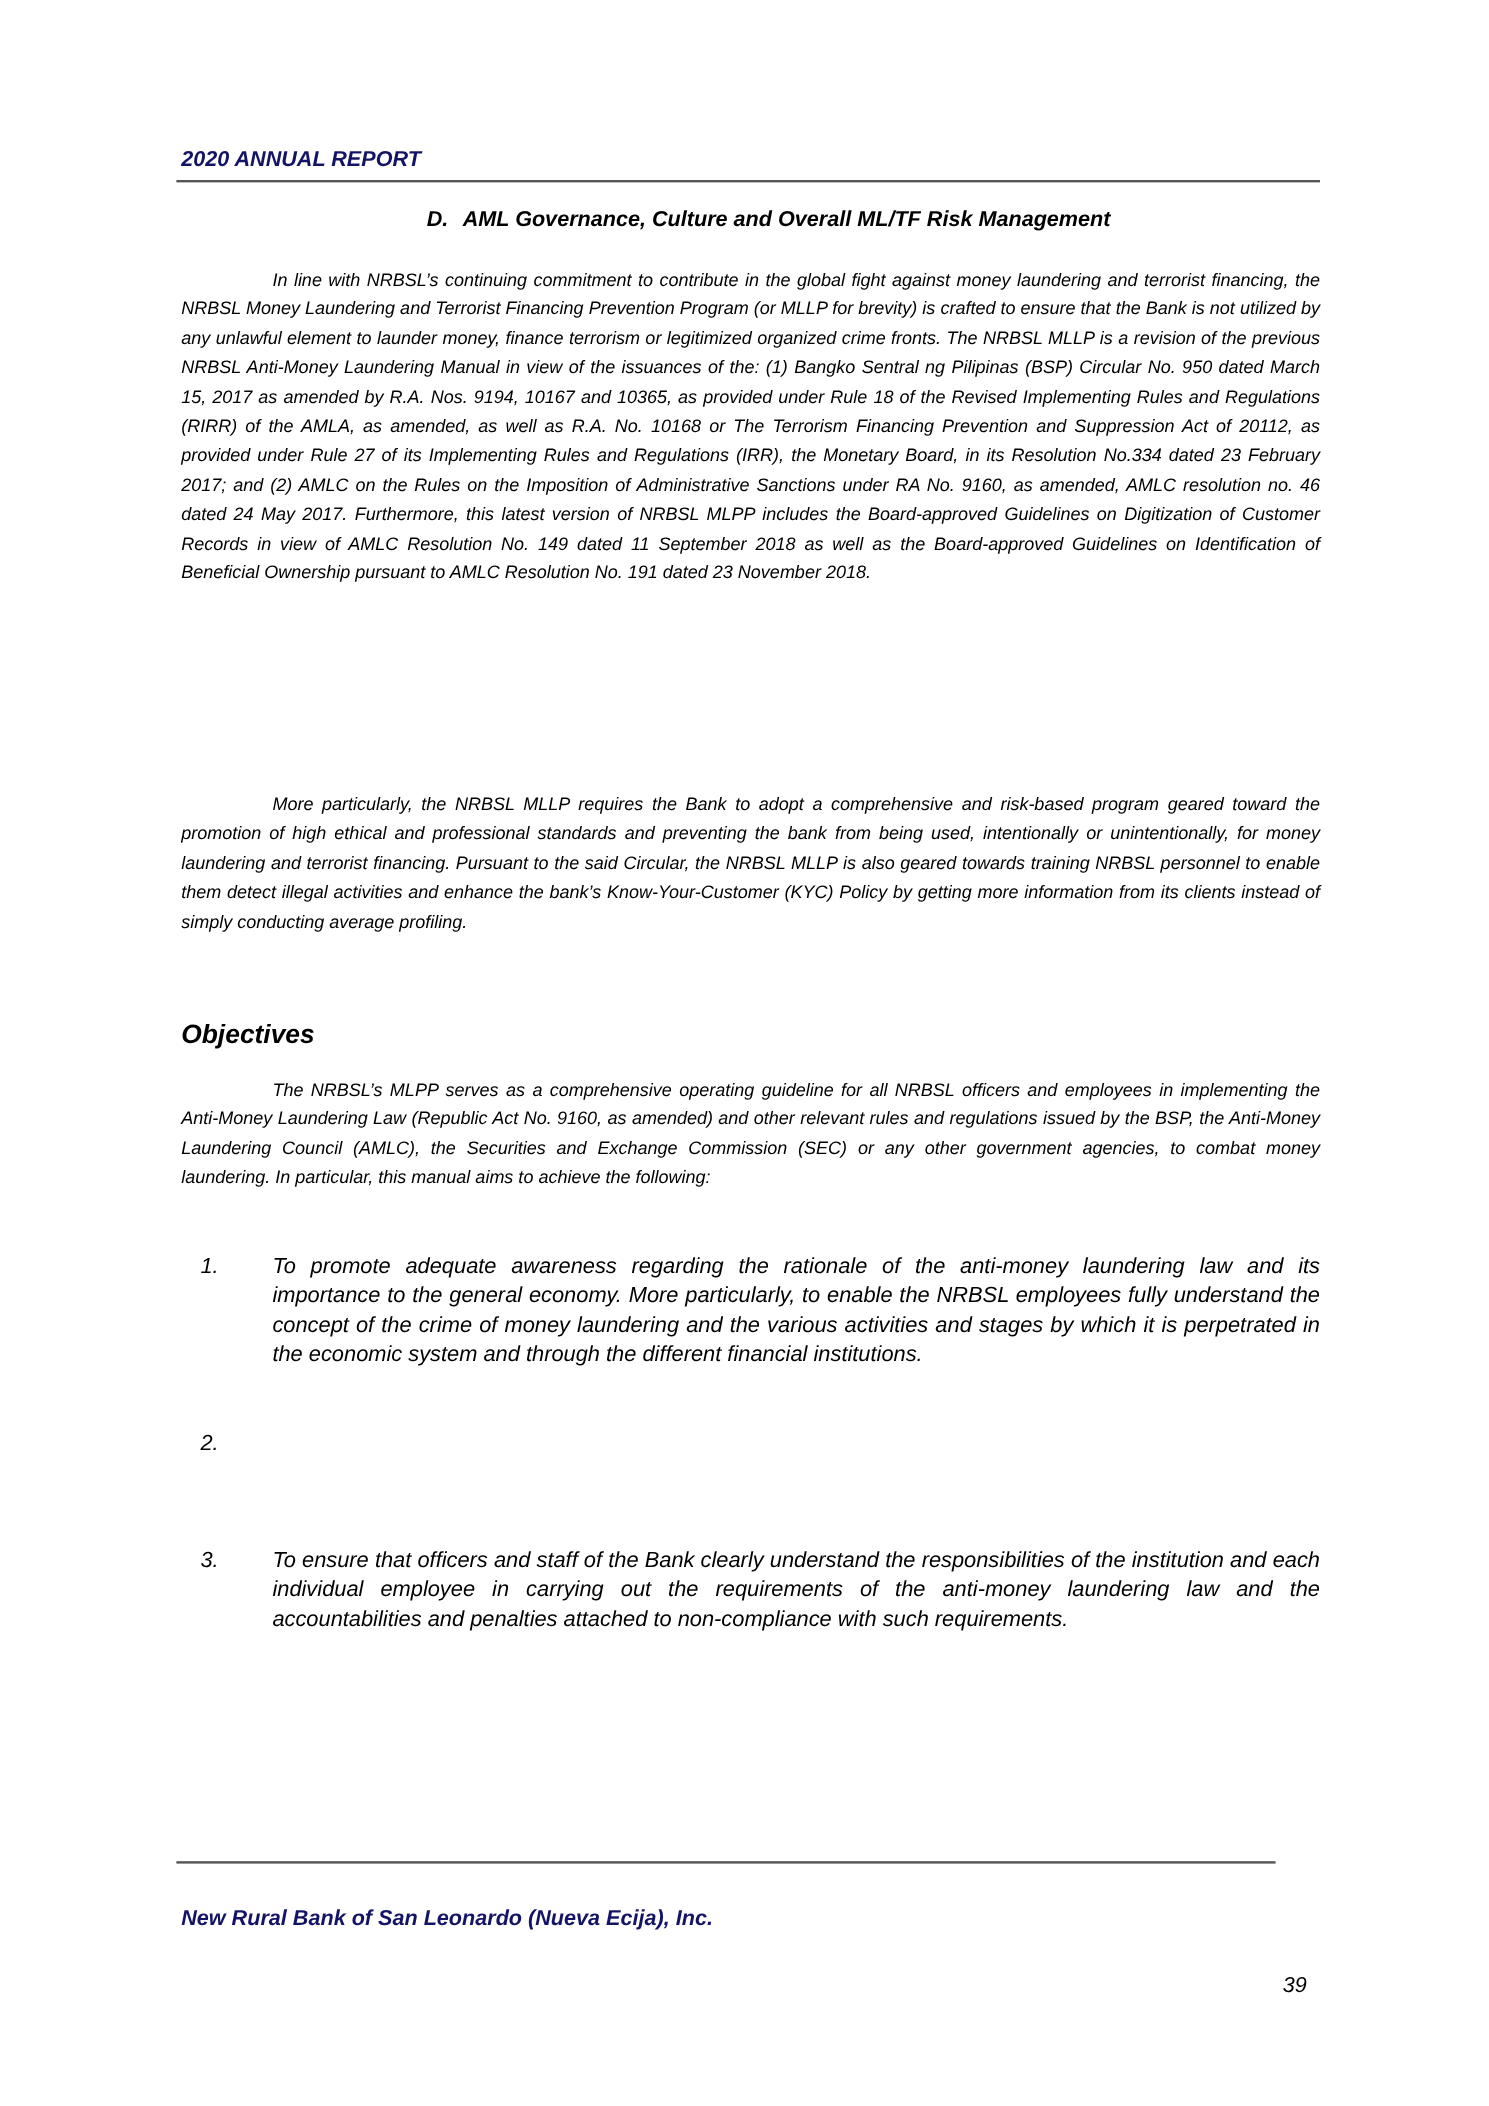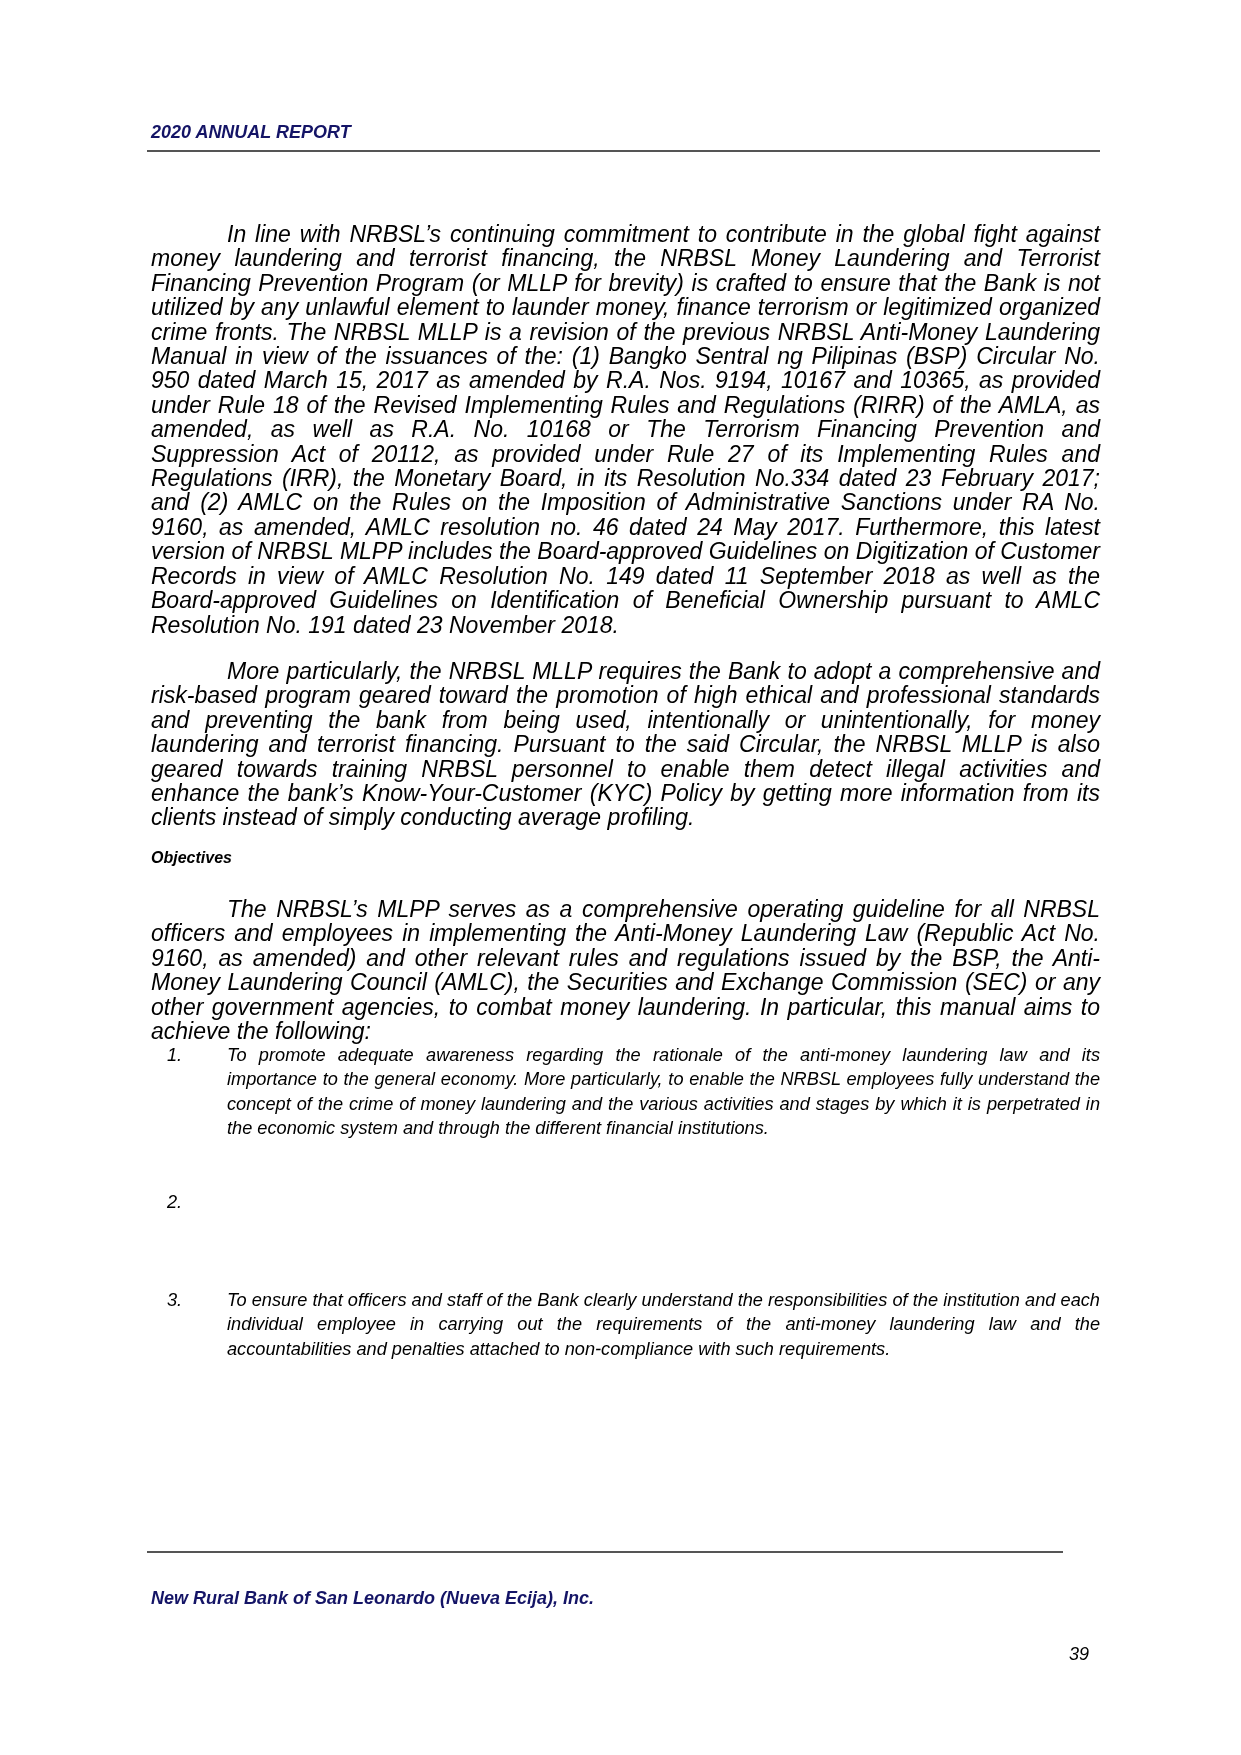--- a/index.html
+++ b/index.html
@@ -6,26 +6,26 @@
     body { width: 1241px; height: 1755px; position: relative; overflow: hidden;
            font-family: "Liberation Sans", sans-serif; color: #000; }
     .page { position: absolute; left: 0; top: 0; width: 1241px; height: 1755px; font-style: italic; }
     .hdr-title { position: absolute; left: 151px; top: 122px; font-size: 18px; font-weight: bold;
                  color: #141466; letter-spacing: 0; }
     .hdr-rule { position: absolute; left: 147px; top: 150px; width: 953px; height: 0;
                 border-top: 2px solid #555; }
     .section-heading { position: absolute; left: 0; width: 1241px; top: 172px; text-align: center;
                        font-size: 18px; font-weight: bold; padding-left: 40px; box-sizing: border-box; }
     .section-heading .lbl { display: inline-block; margin-right: 12px; }
-    .body { position: absolute; left: 151px; width: 949px; font-size: 23px; line-height: 24.4px;
+    .body { position: absolute; left: 151px; width: 949px; font-size: 15px; line-height: 24.4px;
             text-align: justify; }
     .para { margin: 0; text-indent: 76px; }
     .p1 { top: 222px; }
     .p2 { top: 659px; }
-    .obj-heading { position: absolute; left: 151px; top: 849px; font-size: 16px; font-weight: bold; }
+    .obj-heading { position: absolute; left: 151px; top: 849px; font-size: 22px; font-weight: bold; }
     .p3 { top: 897px; }
     .list { position: absolute; left: 151px; width: 949px; font-size: 18.2px; line-height: 24.4px; }
     .li { position: relative; padding-left: 76px; text-align: justify; }
     .li .num { position: absolute; left: 16px; top: 0; }
     .li1 { top: 1043px; }
     .li2 { top: 1190px; }
     .li3 { top: 1288px; }
     .ftr-rule { position: absolute; left: 147px; top: 1551px; width: 916px; height: 0;
                 border-top: 2px solid #555; }
     .ftr-title { position: absolute; left: 151px; top: 1588px; font-size: 18px; font-weight: bold;
@@ -33,20 +33,23 @@
     .page-num { position: absolute; left: 1069px; top: 1644px; font-size: 18px; color: #000; }
   </style>
 </head>
 <body>
 
 <div class="page">
 
   <div class="hdr-title">2020 ANNUAL REPORT</div>
   <div class="hdr-rule"></div>
 
+  <div class="section-heading">
+    <span class="lbl">D.</span><span>AML Governance, Culture and Overall ML/TF Risk Management</span>
+  </div>
 
   <div class="body p1">
     <p class="para">In line with NRBSL’s continuing commitment to contribute in the global fight against money laundering and terrorist financing, the NRBSL Money Laundering and Terrorist Financing Prevention Program (or MLLP for brevity) is crafted to ensure that the Bank is not utilized by any unlawful element to launder money, finance terrorism or legitimized organized crime fronts. The NRBSL MLLP is a revision of the previous NRBSL Anti-Money Laundering Manual in view of the issuances of the: (1)  Bangko Sentral ng Pilipinas (BSP) Circular No. 950 dated March 15, 2017 as amended by R.A. Nos. 9194, 10167 and 10365, as provided under Rule 18 of the Revised Implementing Rules and Regulations (RIRR) of the AMLA, as amended, as well as R.A. No. 10168 or The Terrorism Financing Prevention and Suppression Act of 20112, as provided under Rule 27 of its Implementing Rules and Regulations (IRR), the Monetary Board, in its Resolution No.334 dated 23 February 2017; and (2) AMLC on the Rules on the Imposition of Administrative Sanctions under RA No. 9160, as amended, AMLC resolution no. 46 dated 24 May 2017. Furthermore, this latest version of NRBSL MLPP includes the Board-approved Guidelines on Digitization of Customer Records in view of AMLC Resolution No. 149 dated 11 September 2018 as well as the Board-approved Guidelines on Identification of Beneficial Ownership pursuant to AMLC Resolution No. 191 dated 23 November 2018.</p>
   </div>
 
   <div class="body p2">
     <p class="para">More particularly, the NRBSL MLLP requires the Bank to adopt a comprehensive and risk-based program geared toward the promotion of high ethical and professional standards and preventing the bank from being used, intentionally or unintentionally, for money laundering and terrorist financing. Pursuant to the said Circular, the NRBSL MLLP is also geared towards training NRBSL personnel to enable them detect illegal activities and enhance the bank’s Know-Your-Customer (KYC) Policy by getting more information from its clients instead of simply conducting average profiling.</p>
   </div>
 
   <div class="obj-heading">Objectives</div>

